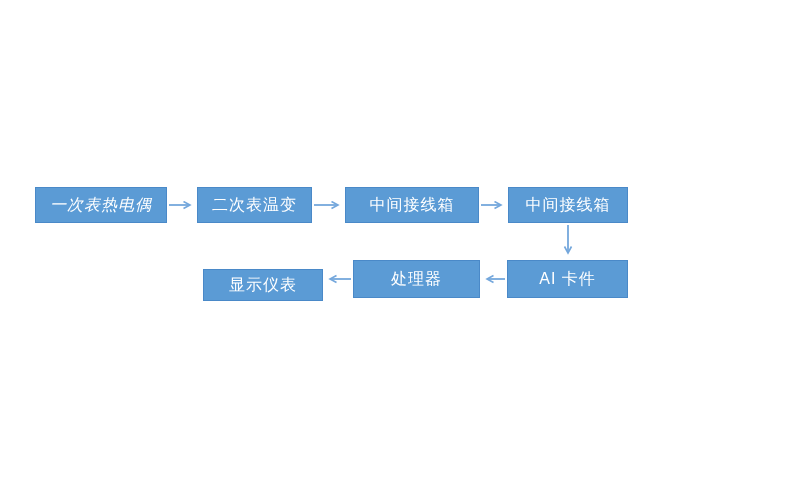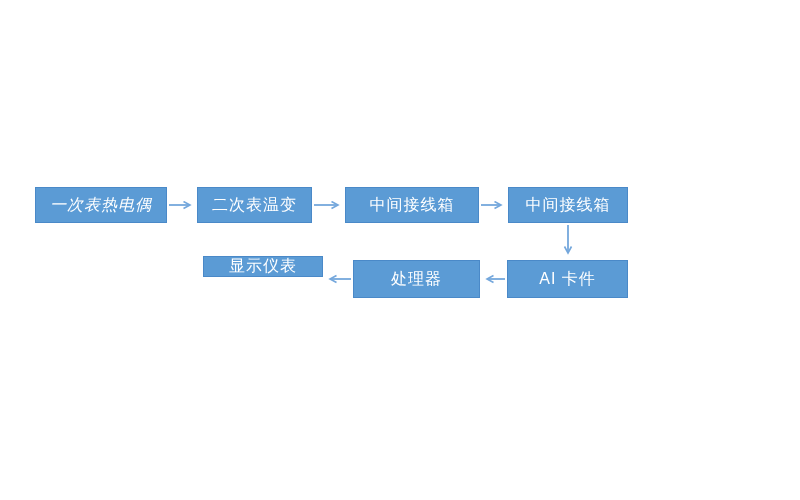--- a/index.html
+++ b/index.html
@@ -30,21 +30,21 @@
     cursor: default;
   }
   
   .node-0 { left: 35px;  top: 187px; width: 132px; height: 36px; font-style: italic; }
   .node-1 { left: 197px; top: 187px; width: 115px; height: 36px; }
   .node-2 { left: 345px; top: 187px; width: 134px; height: 36px; }
   .node-3 { left: 508px; top: 187px; width: 120px; height: 36px; }
   
   .node-4 { left: 507px; top: 260px; width: 121px; height: 38px; }
   .node-5 { left: 353px; top: 260px; width: 127px; height: 38px; }
-  .node-6 { left: 203px; top: 256px; width: 120px; height: 21px; }
+  .node-6 { left: 203px; top: 269px; width: 120px; height: 32px; }
 
   .arrows {
     position: absolute;
     left: 0; top: 0;
     width: 800px;
     height: 500px;
     pointer-events: none;
   }
 </style>
 </head>

